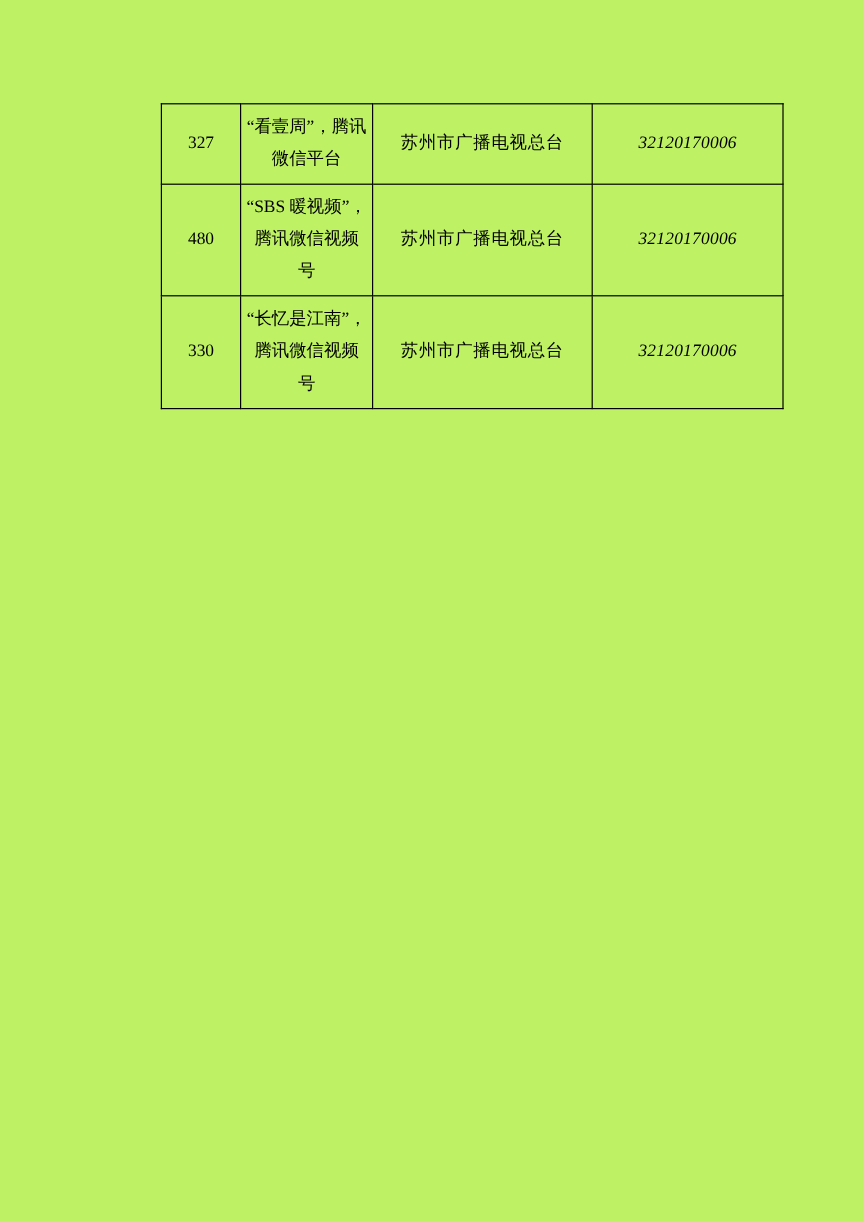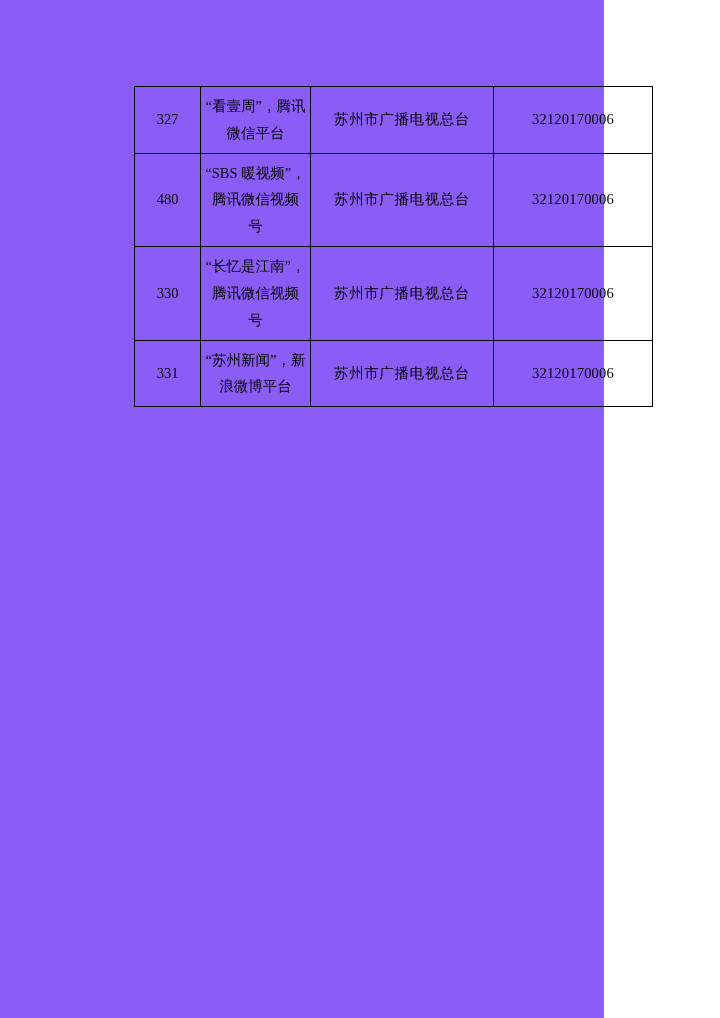--- a/index.html
+++ b/index.html
@@ -9,23 +9,23 @@
   }
   body {
     width: 720px;
     height: 1018px;
     font-family: "Liberation Serif", "DejaVu Serif", serif;
     color: #000000;
     overflow: hidden;
   }
   .page {
     position: relative;
-    width: 604px;
+    width: 720px;
     height: 1018px;
-    background: #8b5cf6;
+    background: #bef264;
   }
   .table-wrap {
     position: absolute;
     left: 134px;
     top: 86px;
     width: 482px;
   }
   table.doc-table {
     border-collapse: collapse;
     width: 482px;
@@ -48,20 +48,21 @@
     padding-left: 7px;
     padding-right: 7px;
   }
   td.col-org {
     width: 174px;
     letter-spacing: 0.6px;
   }
   td.col-code {
     width: 150px;
     letter-spacing: 0.2px;
+    font-style: italic;
   }
   .cn {
     font-family: "DejaVu Serif", "Liberation Serif", serif;
   }
 </style>
 </head>
 <body>
 
 <div class="page">
   <div class="table-wrap">
@@ -78,22 +79,16 @@
           <td class="col-name cn">“SBS 暖视频”，腾讯微信视频号</td>
           <td class="col-org cn">苏州市广播电视总台</td>
           <td class="col-code">32120170006</td>
         </tr>
         <tr>
           <td class="col-index">330</td>
           <td class="col-name cn">“长忆是江南”，腾讯微信视频号</td>
           <td class="col-org cn">苏州市广播电视总台</td>
           <td class="col-code">32120170006</td>
         </tr>
-        <tr>
-          <td class="col-index">331</td>
-          <td class="col-name cn">“苏州新闻”，新浪微博平台</td>
-          <td class="col-org cn">苏州市广播电视总台</td>
-          <td class="col-code">32120170006</td>
-        </tr>
       </tbody>
     </table>
   </div>
 </div>
 
 </body></html>

